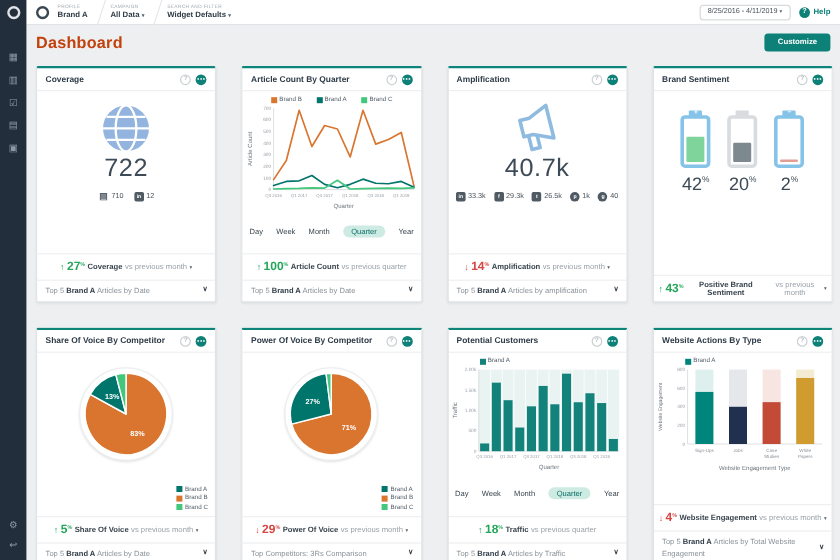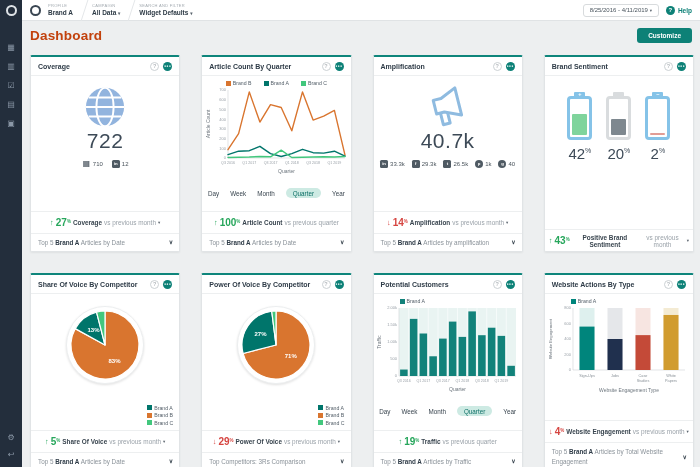--- a/index.html
+++ b/index.html
@@ -464,21 +464,21 @@
         <div class="tabs">
           <span class="tab">Day</span>
           <span class="tab">Week</span>
           <span class="tab">Month</span>
           <span class="tab sel">Quarter</span>
           <span class="tab">Year</span>
         </div>
       </div>
       <div class="trend up">
         <span class="arr">↑</span>
-        <span class="pctwrap"><b class="pct">19</b><sup>%</sup></span>
+        <span class="pctwrap"><b class="pct">18</b><sup>%</sup></span>
         <b class="tlabel">Traffic</b>
         <span class="tsub">vs previous quarter</span>
       </div>
       <div class="cfoot">
         <span>Top 5</span> <b>Brand A</b> <span>Articles by Traffic</span>
         <span class="chev">∨</span>
       </div>
     </div>
 
     <div class="card">

